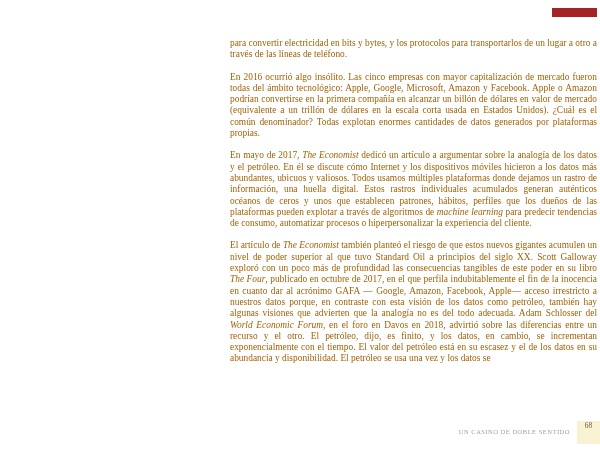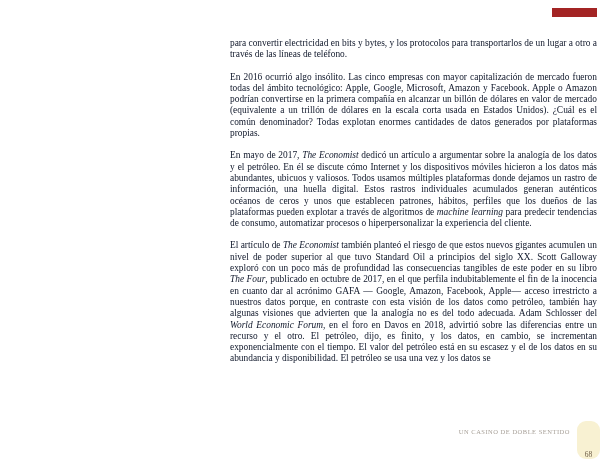--- a/index.html
+++ b/index.html
@@ -39,37 +39,36 @@
     right:30px;top:5px;
     font-size:6.5px;
     letter-spacing:0.5px;
     color:#a8a199;
     font-family:"Liberation Serif","DejaVu Serif",serif;
     white-space:nowrap;
   }
   .page-number-tab{
     position:absolute;
     right:0;top:-2px;
-    width:23px;height:38px;
+    width:23px;height:23px;
     background:#f8f1d2;
     color:#6b5b45;
     font-size:7.5px;
-    display:flex;align-items:flex-end;justify-content:center;
+    display:flex;align-items:flex-start;justify-content:center;
     font-family:"Liberation Serif","DejaVu Serif",serif;
-    border-radius:9px;
   }
 </style>
 </head>
 <body>
 
 <div class="book-page" style="background: rgb(255, 255, 255);">
 
   <div class="bookmark-tab" style="background: rgb(163, 36, 36);"></div>
 
-  <div class="text-column" style="color: #0f172a;">
+  <div class="text-column" style="color: #a16207;">
       <p class="para"><span>para convertir electricidad en bits y bytes, y los protocolos para transportarlos de un lugar a otro a través de las líneas de teléfono.</span></p>
       <p class="para"><span>En 2016 ocurrió algo insólito. Las cinco empresas con mayor capitalización de mercado fueron todas del ámbito tecnológico: Apple, Google, Microsoft, Amazon y Facebook. Apple o Amazon podrían convertirse en la primera compañía en alcanzar un billón de dólares en valor de mercado (equivalente a un trillón de dólares en la escala corta usada en Estados Unidos). ¿Cuál es el común denominador? Todas explotan enormes cantidades de datos generados por plataformas propias.</span></p>
       <p class="para"><span>En mayo de 2017, </span><em>The Economist</em><span> dedicó un artículo a argumentar sobre la analogía de los datos y el petróleo. En él se discute cómo Internet y los dispositivos móviles hicieron a los datos más abundantes, ubicuos y valiosos. Todos usamos múltiples plataformas donde dejamos un rastro de información, una huella digital. Estos rastros individuales acumulados generan auténticos océanos de ceros y unos que establecen patrones, hábitos, perfiles que los dueños de las plataformas pueden explotar a través de algoritmos de </span><em>machine learning</em><span> para predecir tendencias de consumo, automatizar procesos o hiperpersonalizar la experiencia del cliente.</span></p>
       <p class="para"><span>El artículo de </span><em>The Economist</em><span> también planteó el riesgo de que estos nuevos gigantes acumulen un nivel de poder superior al que tuvo Standard Oil a principios del siglo XX. Scott Galloway exploró con un poco más de profundidad las consecuencias tangibles de este poder en su libro </span><em>The Four</em><span>, publicado en octubre de 2017, en el que perfila indubitablemente el fin de la inocencia en cuanto dar al acrónimo GAFA — Google, Amazon, Facebook, Apple— acceso irrestricto a nuestros datos porque, en contraste con esta visión de los datos como petróleo, también hay algunas visiones que advierten que la analogía no es del todo adecuada. Adam Schlosser del </span><em>World Economic Forum</em><span>, en el foro en Davos en 2018, advirtió sobre las diferencias entre un recurso y el otro. El petróleo, dijo, es finito, y los datos, en cambio, se incrementan exponencialmente con el tiempo. El valor del petróleo está en su escasez y el de los datos en su abundancia y disponibilidad. El petróleo se usa una vez y los datos se</span></p>
     </div>
 
   <div class="footer-area">
     <div class="running-title" style="color: rgb(168, 161, 153);">UN CASINO DE DOBLE SENTIDO</div>
     <div class="page-number-tab" style="background: rgb(248, 241, 210); color: rgb(107, 91, 69);">
       <span>68</span>

